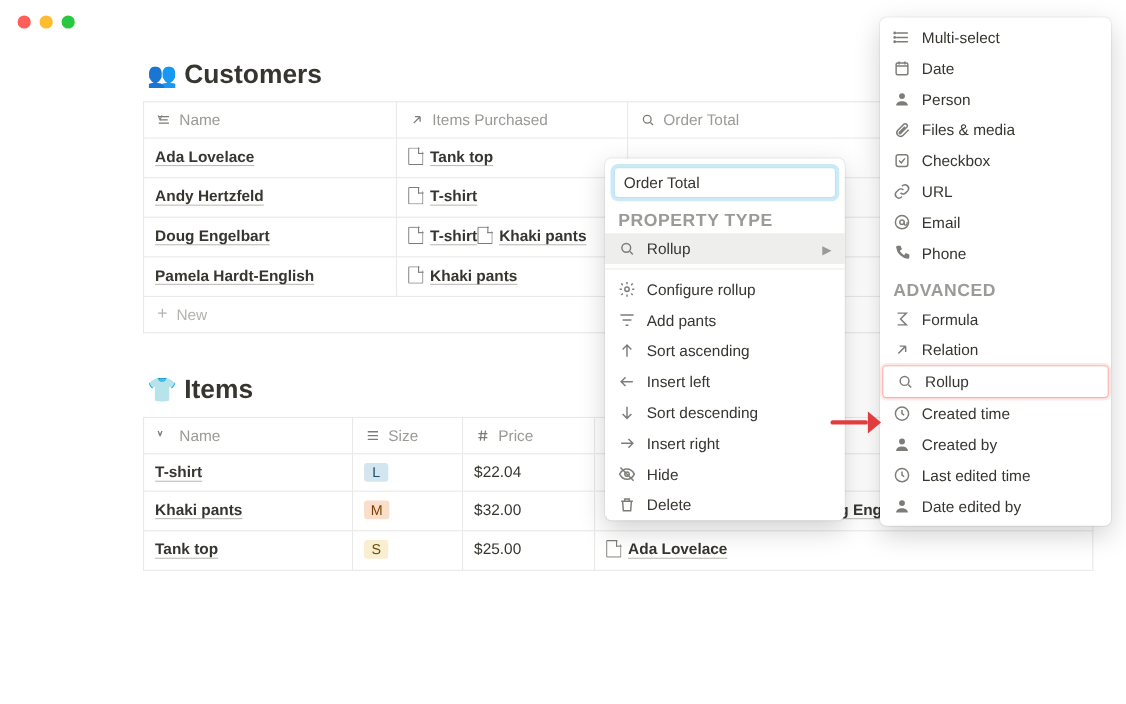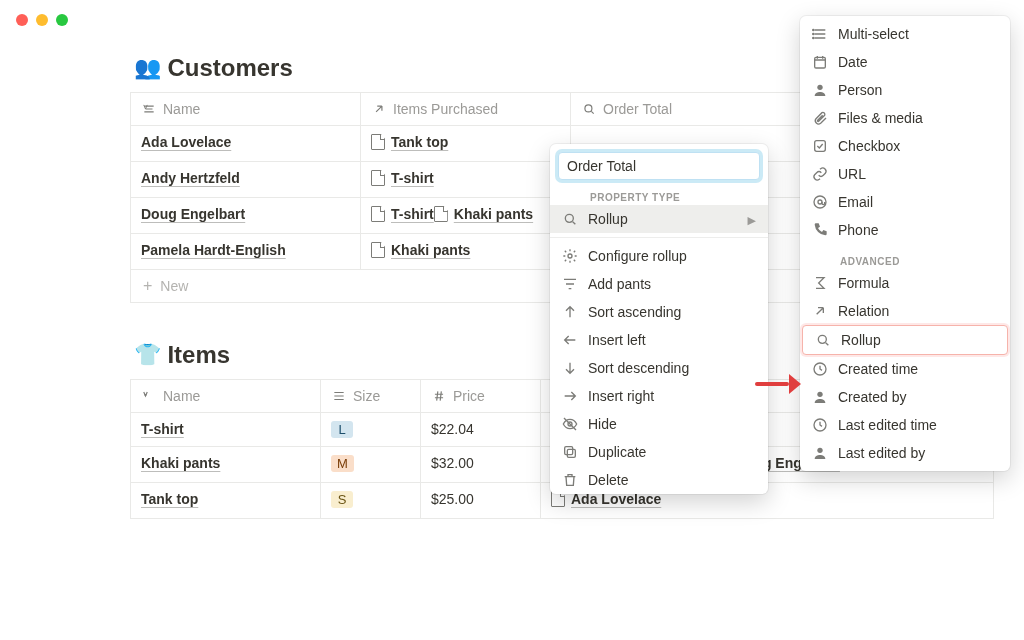--- a/index.html
+++ b/index.html
@@ -88,21 +88,21 @@
     border-radius:6px;
     box-shadow: 0 8px 24px rgba(0,0,0,0.18), 0 0 0 1px rgba(0,0,0,0.05);
     font-size:14px;
   }
   #prop-popover { left:550px; top:144px; width:218px; }
   #prop-popover .name-input {
     margin:8px; padding:5px 8px; border:1px solid #bfe1f3; border-radius:4px;
     box-shadow: 0 0 0 3px rgba(46,170,220,0.25);
     background:#fff; font-size:14px; color:#37352f;
   }
-  .section-label { font-size:10px; letter-spacing:0.5px; color:#9b9a97; font-weight:600; padding:4px 12px 2px;margin-left:28px;}
+  .section-label { font-size:16px; letter-spacing:0.5px; color:#9b9a97; font-weight:600; padding:4px 12px 2px;}
   .menu-item {
     display:flex; align-items:flex-end; gap:10px; padding:6px 12px; cursor:pointer;
     color:#37352f;
   }
   .menu-item.selected { background:#eeeeec; }
   .menu-item .grow { flex:1; }
   .menu-item .chev { color:#9b9a97; font-size:11px;}
   .divider { height:1px; background:#ededec; margin:4px 0; }
 
   
@@ -395,29 +395,20 @@
           <path d="M2 12s3.5-7 10-7 10 7 10 7-3.5 7-10 7S2 12 2 12z"></path>
           <circle cx="12" cy="12" r="3"></circle>
           <path d="M3 3l18 18"></path>
         </svg>
       </span>
       <span>Hide</span>
     </div>
   <div class="menu-item">
       <span class="ico">
         <svg viewBox="0 0 24 24" fill="none" stroke="currentColor" stroke-width="2">
-          <rect x="8" y="8" width="12" height="12" rx="2"></rect>
-          <rect x="4" y="4" width="12" height="12" rx="2"></rect>
-        </svg>
-      </span>
-      <span>Duplicate</span>
-    </div>
-  <div class="menu-item">
-      <span class="ico">
-        <svg viewBox="0 0 24 24" fill="none" stroke="currentColor" stroke-width="2">
           <path d="M4 7h16M9 7V4h6v3M6 7l1 13h10l1-13"></path>
         </svg>
       </span>
       <span>Delete</span>
     </div>
 </div>
 
 <div class="popover" id="type-popover">
     <div class="menu-item">
       <span class="ico">
@@ -545,20 +536,20 @@
       </span>
       <span>Last edited time</span>
     </div>
     <div class="menu-item">
       <span class="ico">
         <svg viewBox="0 0 24 24" fill="currentColor">
           <circle cx="12" cy="8" r="4"></circle>
           <path d="M4 21c0-4 4-6 8-6s8 2 8 6"></path>
         </svg>
       </span>
-      <span>Last edited by</span>
+      <span>Date edited by</span>
     </div>
   </div>
 
 <div class="arrow-annot">
   <div class="shaft"></div>
     <div class="head"></div>
 </div>
 
 </body></html>

